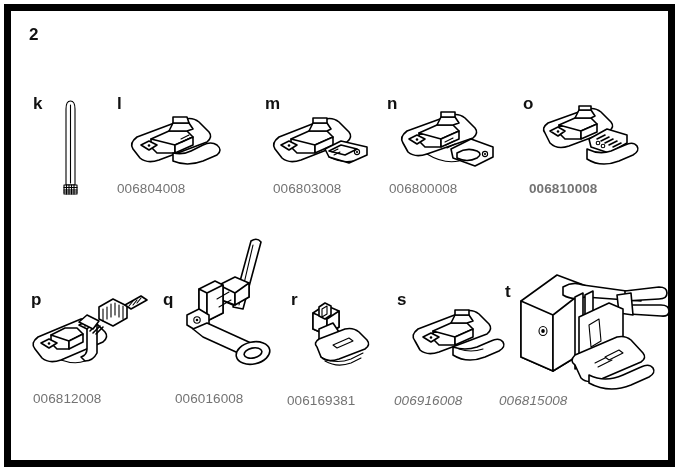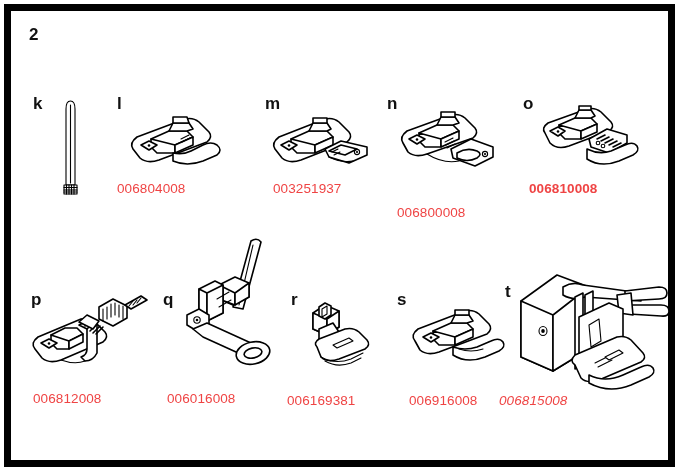--- a/index.html
+++ b/index.html
@@ -53,21 +53,21 @@
   .item-art {
     position: absolute;
   }
   .item-art svg {
     display: block;
     overflow: visible;
   }
   .part-number {
     position: absolute;
     font-size: 13.5px;
-    color: #ef4444;
+    color: #737373;
     white-space: nowrap;
     letter-spacing: 0.1px;
   }
   .ln {
     fill: none;
     stroke: #000000;
     stroke-width: 1.6;
     stroke-linejoin: round;
     stroke-linecap: round;
   }
@@ -172,21 +172,21 @@
           <path class="fillwhite" d="M60 38 L72 32 L88 36 L76 42 Z"></path>
           <circle class="ln-thin" cx="88" cy="39" r="2.6"></circle>
           <circle class="solid" cx="88" cy="39" r="1.1"></circle>
 
           <line class="ln-thin" x1="63" y1="39" x2="69" y2="36"></line>
           <line class="ln-thin" x1="65" y1="42" x2="71" y2="39"></line>
 
           <path class="ln-thin" d="M60 44 Q72 50 84 48"></path>
         </svg>
       </div>
-      <div class="part-number" style="left:14px; top:92px;">003251937</div>
+      <div class="part-number" style="left:14px; top:92px;">006803008</div>
     </div>
 
     <div class="item" style="left:370px; top:78px; width:130px; height:115px;">
       <div class="item-letter" style="left:6px; top:6px;">n</div>
       <div class="item-art" style="left:16px; top:20px;">
         <svg width="108" height="66" viewBox="0 0 108 66">
 
           <path class="fillwhite" d="M6 34 Q2 28 10 22 L54 6 Q62 4 68 9 L78 19 Q82 24 76 29 L30 45 Q18 49 11 43 Z"></path>
 
           <path class="fillwhite" d="M22 24 L40 16 L56 16 L62 22 L44 30 L28 30 Z"></path>
@@ -204,21 +204,21 @@
           <line class="ln-thin" x1="50" y1="39" x2="58" y2="35"></line>
 
           <path class="fillwhite" d="M54 40 L74 30 L96 38 L96 48 L78 57 L56 49 Z"></path>
           <path class="fillwhite" d="M60 44 Q70 38 80 42 Q86 45 80 49 Q70 54 60 49 Z"></path>
           <circle class="ln-thin" cx="88" cy="45" r="2.6"></circle>
           <circle class="solid" cx="88" cy="45" r="1.1"></circle>
 
           <path class="ln-thin" d="M30 45 Q46 55 62 52"></path>
         </svg>
       </div>
-      <div class="part-number" style="left:16px; top:92px;margin-top:24px;">006800008</div>
+      <div class="part-number" style="left:8px; top:92px;">006800008</div>
     </div>
 
     <div class="item" style="left:500px; top:78px; width:135px; height:115px;">
       <div class="item-letter" style="left:12px; top:6px;">o</div>
       <div class="item-art" style="left:30px; top:16px;">
         <svg width="102" height="70" viewBox="0 0 102 70">
 
           <path class="fillwhite" d="M4 28 Q0 23 7 18 L46 4 Q54 2 60 7 L70 17 Q74 22 68 26 L28 41 Q16 45 9 38 Z"></path>
 
           <path class="fillwhite" d="M18 20 L34 13 L50 13 L56 19 L40 26 L24 26 Z"></path>
@@ -307,21 +307,21 @@
 
           <path class="fillwhite" d="M20 94 L34 88 L78 108 Q86 112 82 118 L74 122 L30 102 Z"></path>
 
           <ellipse class="fillwhite" cx="80" cy="118" rx="17" ry="11" transform="rotate(-12 80 118)"></ellipse>
           <ellipse class="fillwhite" cx="80" cy="118" rx="9" ry="5" transform="rotate(-12 80 118)"></ellipse>
 
           <line class="ln-thin" x1="44" y1="64" x2="56" y2="57"></line>
           <line class="ln-thin" x1="46" y1="72" x2="58" y2="65"></line>
         </svg>
       </div>
-      <div class="part-number" style="left:8px; top:162px;">006016008</div>
+      <div class="part-number" style="left:16px; top:162px;">006016008</div>
     </div>
 
     <div class="item" style="left:272px; top:272px; width:115px; height:135px;">
       <div class="item-letter" style="left:8px; top:8px;">r</div>
       <div class="item-art" style="left:18px; top:10px;">
         <svg width="80" height="84" viewBox="0 0 80 84">
 
           <path class="fillwhite" d="M12 20 L24 12 L38 18 L38 34 L26 42 L12 36 Z"></path>
           <path class="fillwhite" d="M12 20 L26 26 L26 42 L12 36 Z"></path>
           <path class="fillwhite" d="M26 26 L38 18 L38 34 L26 42 Z"></path>
@@ -356,21 +356,21 @@
           <path class="fillwhite" d="M44 18 L48 10 L62 10 L66 16 L60 18 Z"></path>
           <path class="fillwhite" d="M48 10 L48 5 L62 5 L62 10 Z"></path>
 
           <path class="fillwhite" d="M16 32 L24 28 L32 32 L24 37 Z"></path>
           <circle class="solid" cx="24" cy="32.5" r="1.3"></circle>
 
           <path class="fillwhite" d="M46 42 Q58 46 70 42 L84 36 Q92 32 96 37 Q99 42 92 46 L78 52 Q60 59 46 50 Z"></path>
           <path class="ln-thin" d="M52 44 Q64 48 76 44"></path>
         </svg>
       </div>
-      <div class="part-number" style="left:16px; top:110px;">006916008</div>
+      <div class="part-number" style="left:1px; top:110px;font-style:italic;">006916008</div>
     </div>
 
     <div class="item" style="left:488px; top:250px; width:175px; height:158px;">
       <div class="item-letter" style="left:6px; top:22px;">t</div>
       <div class="item-art" style="left:14px; top:0px;">
         <svg width="160" height="142" viewBox="0 0 160 142">
 
           <path class="fillwhite" d="M8 40 L44 14 L76 26 L76 88 L40 110 L8 96 Z"></path>
           <path class="fillwhite" d="M8 40 L40 54 L40 110 L8 96 Z"></path>
           <path class="fillwhite" d="M40 54 L76 26 L76 88 L40 110 Z"></path>

